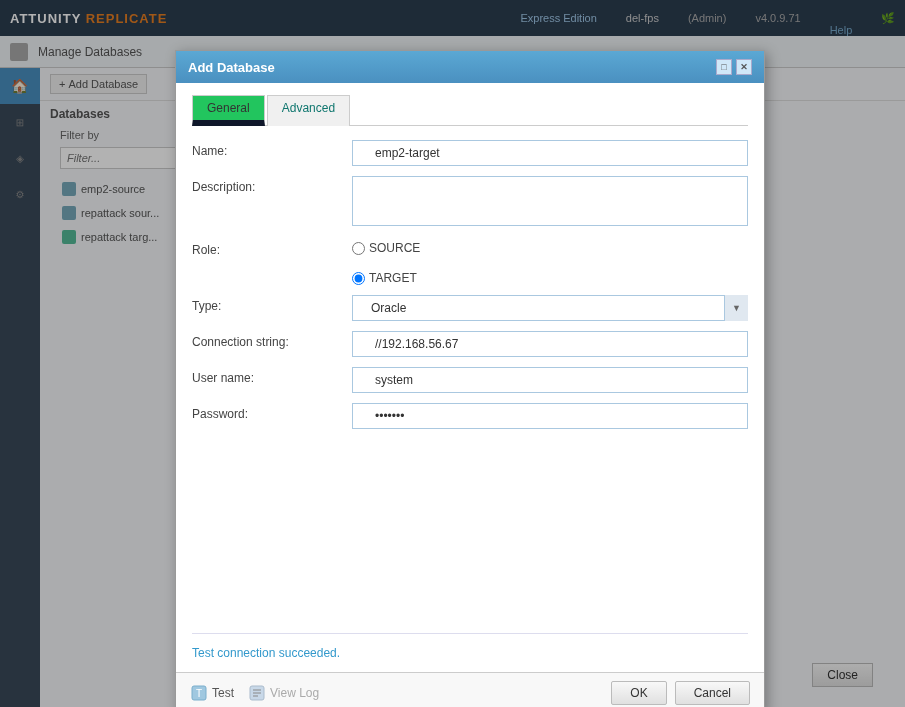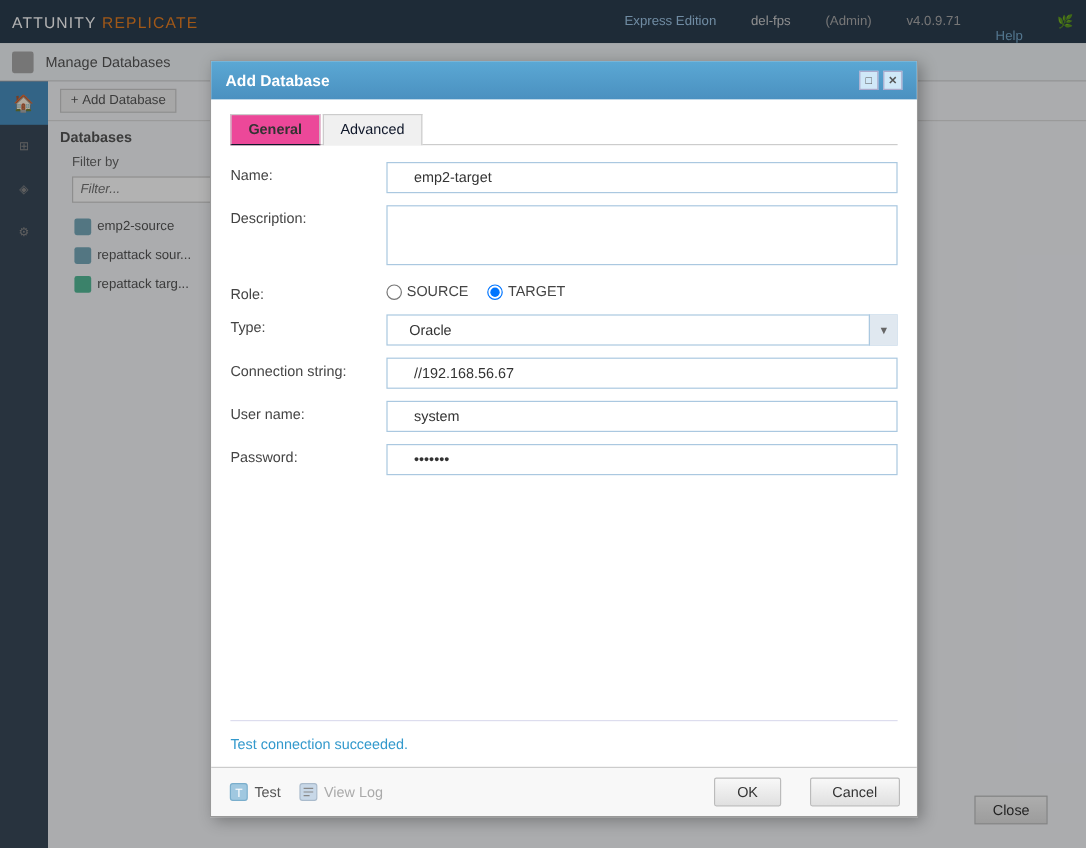--- a/index.html
+++ b/index.html
@@ -25,21 +25,21 @@
       background: #2c3e50;
       display: flex;
       align-items: center;
       padding: 0 10px;
       gap: 8px;
     }
 
     .app-header-logo {
       color: white;
       font-size: 13px;
-      font-weight: normal;
+      font-weight: bold;
       letter-spacing: 1px;
     }
 
     .app-header-logo span {
       color: #e67e22;
     }
 
     .app-header-right {
       margin-left: auto;
       color: #aaa;
@@ -186,37 +186,38 @@
       border-bottom: 1px solid #ccc;
     }
 
     .tab {
       padding: 5px 14px;
       font-size: 12px;
       cursor: pointer;
       border: 1px solid #ccc;
       border-bottom: none;
       background: #f0f0f0;
-      color: #0f172a;
+      color: #0f766e;
       margin-bottom: -1px;
     }
 
     .tab.active {
-      background: #ec4899;
+      background: #22c55e;
       color: #333;
-      font-weight: bold;
-      border-bottom: 1px solid #0f172a;
+      font-weight: normal;
+      border-bottom: 6px solid #0f172a;
       z-index: 1;
     }
 
     
     .form-row {
       display: flex;
       align-items: flex-start;
       margin-bottom: 10px;
+      gap: 30px;
     }
 
     .form-label {
       width: 130px;
       min-width: 130px;
       font-size: 12px;
       color: #444;
       padding-top: 4px;
     }
 
@@ -277,23 +278,24 @@
       align-items: center;
       justify-content: center;
       pointer-events: none;
       font-size: 9px;
       color: #666;
     }
 
     
     .radio-group {
       display: flex;
-      align-items: center;
+      align-items: flex-start;
       gap: 16px;
       padding-top: 2px;
+      flex-direction: column;
     }
 
     .radio-option {
       display: flex;
       align-items: center;
       gap: 4px;
       font-size: 12px;
       color: #444;
     }
 
@@ -333,21 +335,21 @@
       display: flex;
       align-items: center;
       gap: 4px;
       font-size: 12px;
       color: #555;
       cursor: pointer;
     }
 
     .footer-btns {
       display: flex;
-      gap: 24px;
+      gap: 8px;
       margin-left: auto;
     }
 
     .btn {
       padding: 4px 18px;
       font-size: 12px;
       border: 1px solid #bbb;
       background: linear-gradient(to bottom, #f8f8f8, #e0e0e0);
       color: #333;
       cursor: pointer;

